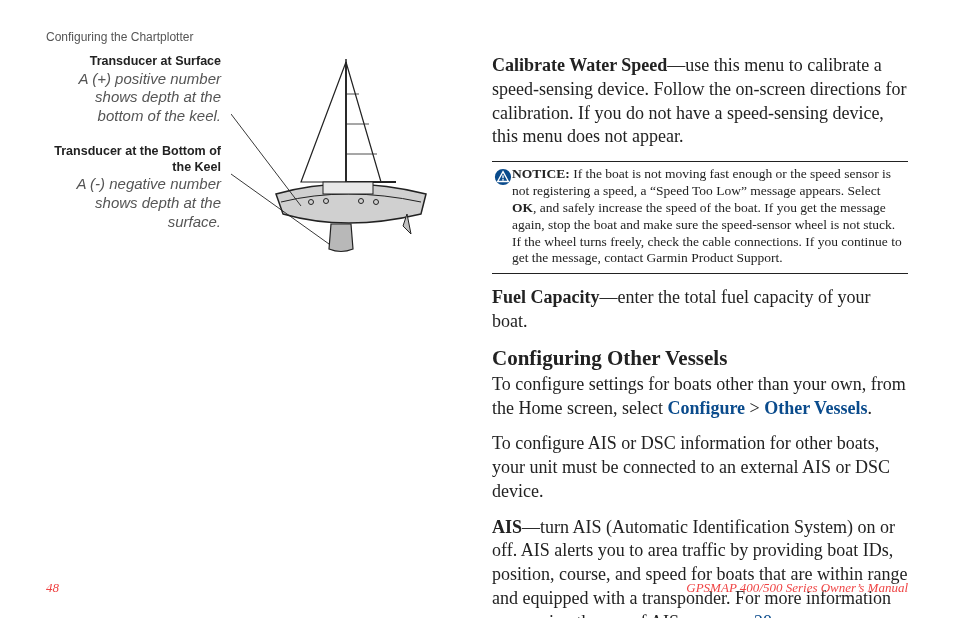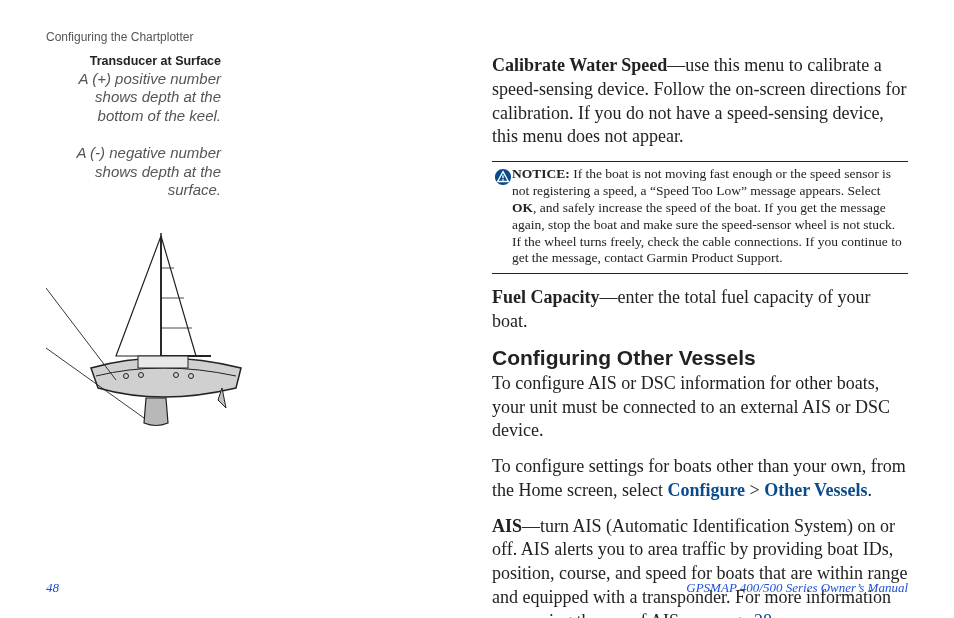--- a/index.html
+++ b/index.html
@@ -2,47 +2,48 @@
 <html><head>
 <meta charset="utf-8">
 <style>
   * { box-sizing: border-box; margin: 0; padding: 0; }
   html, body { width: 954px; height: 618px; background: #fff; font-family: "Times New Roman", Times, serif; color: #222; }
   .page { position: relative; width: 954px; height: 618px; padding: 30px 46px 16px 46px; }
   .running-head { font-family: Arial, Helvetica, sans-serif; font-size: 12px; color: #555; margin-bottom: 10px; }
   .cols { display: flex; gap: 30px; }
   .col { width: 416px; }
   .col.right { width: 416px; }
-  .figure-block { display: flex; gap: 10px; margin-bottom: 18px; flex-direction: column; }
+  .figure-block { display: flex; gap: 10px; margin-bottom: 18px; }
   .fig-labels { width: 175px; text-align: right; font-family: Arial, Helvetica, sans-serif; }
   .fig-labels .lbl-title { font-weight: bold; font-size: 12.5px; line-height: 1.25; color: #222; }
   .fig-labels .lbl-sub { font-style: italic; font-size: 15px; line-height: 1.25; color: #555; margin-bottom: 18px; }
   .fig-svg { width: 230px; height: 200px; flex-shrink: 0; }
   p.body { font-size: 18px; line-height: 1.32; margin-bottom: 12px; color: #222; }
   .black-bold { font-weight: bold; }
   .navy-bold { font-weight: bold; color: #0a4b8c; }
   .link { color: #0a4b8c; }
   .notice-box { border-top: 1px solid #222; border-bottom: 1px solid #222; padding: 4px 2px 6px 2px; margin-bottom: 12px; font-size: 13.5px; line-height: 1.25; display: flex; gap: 0; }
   .notice-icon { flex-shrink: 0; width: 18px; height: 18px; margin-top: 2px; }
-  h2.section { font-family: Liberation Sans, sans-serif; font-weight: bold; font-size: 21px; color: #222; margin: 8px 0 2px 0; }
-  .footer { position: absolute; left: 46px; right: 46px; bottom: 22px; display: flex; justify-content: space-between; font-style: italic; color: #1d4ed8; font-size: 13px; }
+  h2.section { font-family: Liberation Serif, serif; font-weight: bold; font-size: 21px; color: #222; margin: 8px 0 2px 0; }
+  .footer { position: absolute; left: 46px; right: 46px; bottom: 22px; display: flex; justify-content: space-between; font-style: italic; color: #ef4444; font-size: 13px; }
 </style>
 </head>
 <body>
 
 <div class="page">
   <div class="running-head">Configuring the Chartplotter</div>
 
   <div class="cols">
 
     <div class="col">
       <div class="figure-block">
         <div class="fig-labels">
           <div class="lbl-title">Transducer at Surface</div>
           <div class="lbl-sub">A (+) positive number shows depth at the bottom of the keel.</div>
+          <div class="lbl-title">Transducer at the Bottom of the Keel</div>
           <div class="lbl-sub">A (-) negative number shows depth at the surface.</div>
         </div>
         <svg class="fig-svg" viewBox="0 0 230 200">
 
           <line x1="115" y1="5" x2="115" y2="130" stroke="#222" stroke-width="1.5"></line>
 
           <path d="M115 8 L70 128 L115 128 Z" fill="none" stroke="#222" stroke-width="1.2"></path>
 
           <path d="M115 8 L150 128 L115 128 Z" fill="none" stroke="#222" stroke-width="1.2"></path>
           <line x1="115" y1="40" x2="128" y2="40" stroke="#222" stroke-width="0.8"></line>
@@ -88,25 +89,25 @@
           <span class="black-bold">NOTICE:</span><span> If the boat is not moving fast enough or the speed sensor is not registering a speed, a “Speed Too Low” message appears. Select </span><span class="black-bold">OK</span><span>, and safely increase the speed of the boat. If you get the message again, stop the boat and make sure the speed-sensor wheel is not stuck. If the wheel turns freely, check the cable connections. If you continue to get the message, contact Garmin Product Support.</span>
         </div>
       </div>
 
       <p class="body">
         <span class="black-bold">Fuel Capacity</span><span>—enter the total fuel capacity of your boat.</span>
       </p>
 
       <h2 class="section">Configuring Other Vessels</h2>
 
-      <p class="body">To configure AIS or DSC information for other boats, your unit must be connected to an external AIS or DSC device.</p>
-
       <p class="body">
         <span>To configure settings for boats other than your own, from the Home screen, select </span><span class="navy-bold">Configure</span><span> &gt; </span><span class="navy-bold">Other Vessels</span><span>.</span>
       </p>
+
+      <p class="body">To configure AIS or DSC information for other boats, your unit must be connected to an external AIS or DSC device.</p>
 
       <p class="body">
         <span class="black-bold">AIS</span><span>—turn AIS (Automatic Identification System) on or off. AIS alerts you to area traffic by providing boat IDs, position, course, and speed for boats that are within range and equipped with a transponder. For more information concerning the use of AIS, see </span><span class="link">page 28</span><span>.</span>
       </p>
     </div>
   </div>
 
   <div class="footer">
     <span>48</span>
     <span>GPSMAP 400/500 Series Owner’s Manual</span>

